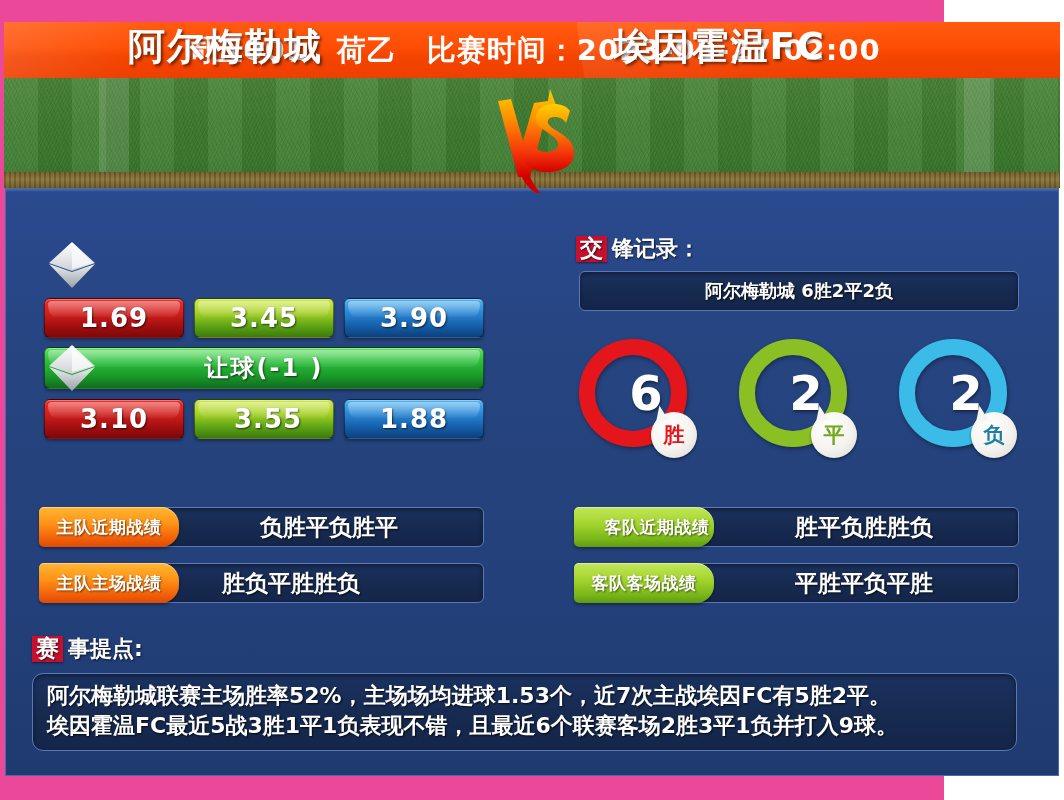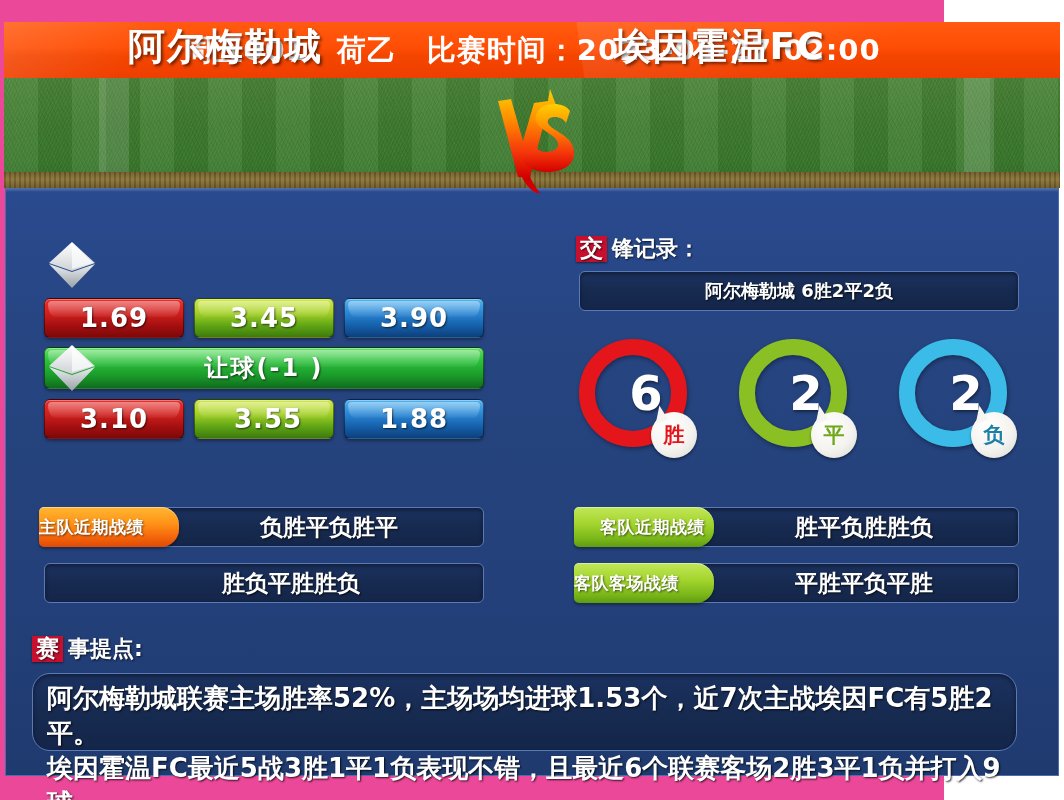--- a/index.html
+++ b/index.html
@@ -253,20 +253,21 @@
   }
 
   
   .tab {
     position: absolute;
     height: 40px;
     border-radius: 5px 18px 18px 5px;
     box-sizing: border-box;
     display: flex;
     align-items: center;
+    justify-content: center;
     color: #ffffff;
     font-size: 17px;
     font-weight: bold;
     letter-spacing: .5px;
     text-shadow: 1px 1px 2px rgba(0,0,0,.55);
     z-index: 3;
     box-shadow: 0 2px 3px rgba(0,0,0,.35), inset 0 1px 0 rgba(255,255,255,.4);
   }
   .tab-orange { background: linear-gradient(180deg,#ffb733 0%, #ff9417 40%, #f4660b 75%, #e04a05 100%); }
   .tab-green  { background: linear-gradient(180deg,#c2e65a 0%, #a5d62e 40%, #7cb81a 78%, #5f9c10 100%); }
@@ -274,27 +275,27 @@
   .record-box {
     position: absolute;
     height: 40px;
     font-size: 23px;
   }
 
   
   .tips-box {
     position: absolute;
     border: 1px solid #5b79b4;
-    border-radius: 18px;
+    border-radius: 11px;
     background: linear-gradient(180deg,#1b3260 0%, #16294e 60%, #14264a 100%);
     box-shadow: inset 0 2px 4px rgba(0,0,0,.45);
     box-sizing: border-box;
     padding: 7px 14px 22px 14px;
     color: #ffffff;
-    font-size: 26px;
+    font-size: 22px;
     font-weight: bold;
     line-height: 1.35;
     text-shadow: 1px 1px 2px rgba(0,0,0,.8);
   }
 </style>
 </head>
 <body>
 
 <div class="page">
 
@@ -403,20 +404,23 @@
     <div class="darkbox record-box" style="left:38px; top:318px; width:440px;">
       <span style="padding-left:130px;">负胜平负胜平</span>
     </div>
     <div class="tab tab-orange" style="left:33px; top:318px; width:140px;">
       <span>主队近期战绩</span>
     </div>
 
     <div class="darkbox record-box" style="left:38px; top:374px; width:440px;">
       <span style="padding-left:54px;">胜负平胜胜负</span>
     </div>
+    <div class="tab tab-orange" style="left:33px; top:374px; width:140px;">
+      <span>主队主场战绩</span>
+    </div>
 
     <div class="darkbox record-box" style="left:573px; top:318px; width:440px;">
       <span style="padding-left:130px;">胜平负胜胜负</span>
     </div>
     <div class="tab tab-green" style="left:568px; top:318px; width:140px;padding-left:26px;">
       <span>客队近期战绩</span>
     </div>
 
     <div class="darkbox record-box" style="left:573px; top:374px; width:440px;">
       <span style="padding-left:130px;">平胜平负平胜</span>

